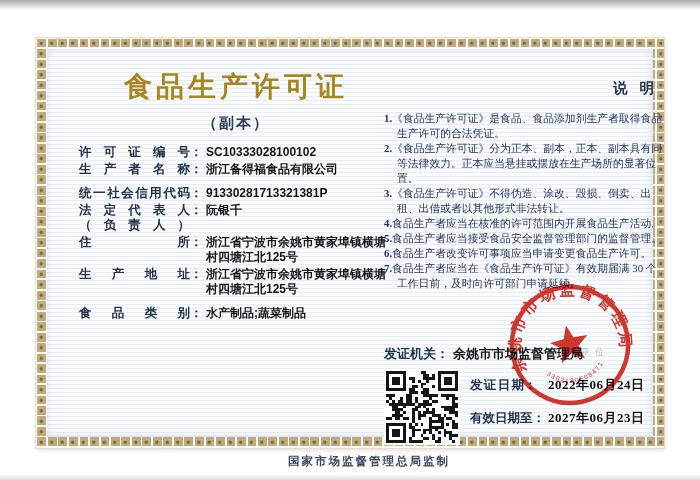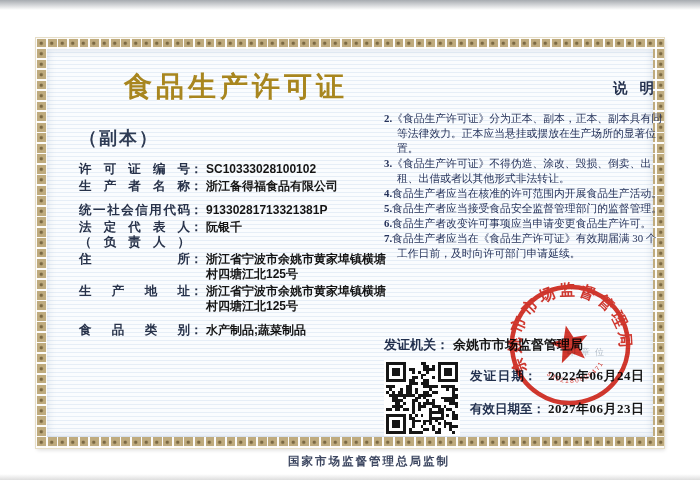--- a/index.html
+++ b/index.html
@@ -37,22 +37,22 @@
   }
   
   .left-col{position:absolute;left:32px;top:18px;width:314px;}
   .cert-title{
     text-align:center;font-size:28px;font-weight:bold;color:#a8861f;
     letter-spacing:4px;line-height:40px;
     text-shadow:0 1px 0 rgba(255,255,255,.55);
     white-space:nowrap;
   }
   .cert-subtitle{
-    font-size:18px;font-weight:bold;color:#2f3c55;
-    letter-spacing:2px;margin-top:19px;
+    text-align:center;font-size:15px;font-weight:bold;color:#2f3c55;
+    letter-spacing:2px;margin-top:7px;
   }
   .fields{margin-top:12px;}
   .frow{display:flex;margin-bottom:2px;align-items:flex-start;}
   .frow.gap{margin-top:9px;}
   .flabel{
     width:124px;flex:none;font-size:12.5px;font-weight:bold;
     color:#27324a;line-height:15px;
   }
   .lline{display:flex;width:124px;}
   .jl{display:inline-flex;justify-content:space-between;flex:1;}
@@ -69,21 +69,21 @@
     text-align:right;font-size:14.5px;font-weight:bold;color:#23304e;
     letter-spacing:12px;text-indent:12px;
   }
   .notes{margin-top:13px;}
   .note-item{
     font-size:10.8px;line-height:15px;color:#25325a;
     padding-left:13px;text-indent:-13px;
   }
   .note-num{font-weight:bold;}
   
-  .issuing{position:absolute;left:337px;top:288px;width:288px;}
+  .issuing{position:absolute;left:337px;top:297px;width:288px;}
   .auth-row{display:flex;font-size:13px;line-height:16px;}
   .auth-label{flex:none;font-weight:bold;color:#22304e;}
   .auth-value{
     font-family:"Liberation Sans","DejaVu Sans",sans-serif;
     font-weight:bold;color:#141414;margin-left:4px;white-space:nowrap;
   }
   .issue-block{display:flex;margin-top:7px;}
   .qr{flex:none;width:72px;height:72px;background:#ffffff;padding:2px;}
   .date-col{margin-left:10px;padding-top:7px;}
   .date-row{display:flex;font-size:12.5px;font-weight:bold;color:#22304e;margin-bottom:15px;align-items:baseline;}
@@ -234,20 +234,21 @@
               </span>
             </div>
           <div class="fvalue">水产制品;蔬菜制品</div>
         </div>
       </div>
     </div>
 
     <div class="right-col">
       <div class="notes-heading">说明</div>
       <div class="notes">
+        <div class="note-item"><span class="note-num">1.</span><span>《食品生产许可证》是食品、食品添加剂生产者取得食品生产许可的合法凭证。</span></div>
         <div class="note-item"><span class="note-num">2.</span><span>《食品生产许可证》分为正本、副本，正本、副本具有同等法律效力。正本应当悬挂或摆放在生产场所的显著位置。</span></div>
         <div class="note-item"><span class="note-num">3.</span><span>《食品生产许可证》不得伪造、涂改、毁损、倒卖、出租、出借或者以其他形式非法转让。</span></div>
         <div class="note-item"><span class="note-num">4.</span><span>食品生产者应当在核准的许可范围内开展食品生产活动。</span></div>
         <div class="note-item"><span class="note-num">5.</span><span>食品生产者应当接受食品安全监督管理部门的监督管理。</span></div>
         <div class="note-item"><span class="note-num">6.</span><span>食品生产者改变许可事项应当申请变更食品生产许可。</span></div>
         <div class="note-item"><span class="note-num">7.</span><span>食品生产者应当在《食品生产许可证》有效期届满 30 个工作日前，及时向许可部门申请延续。</span></div>
       </div>
     </div>
 
     <div class="issuing">

